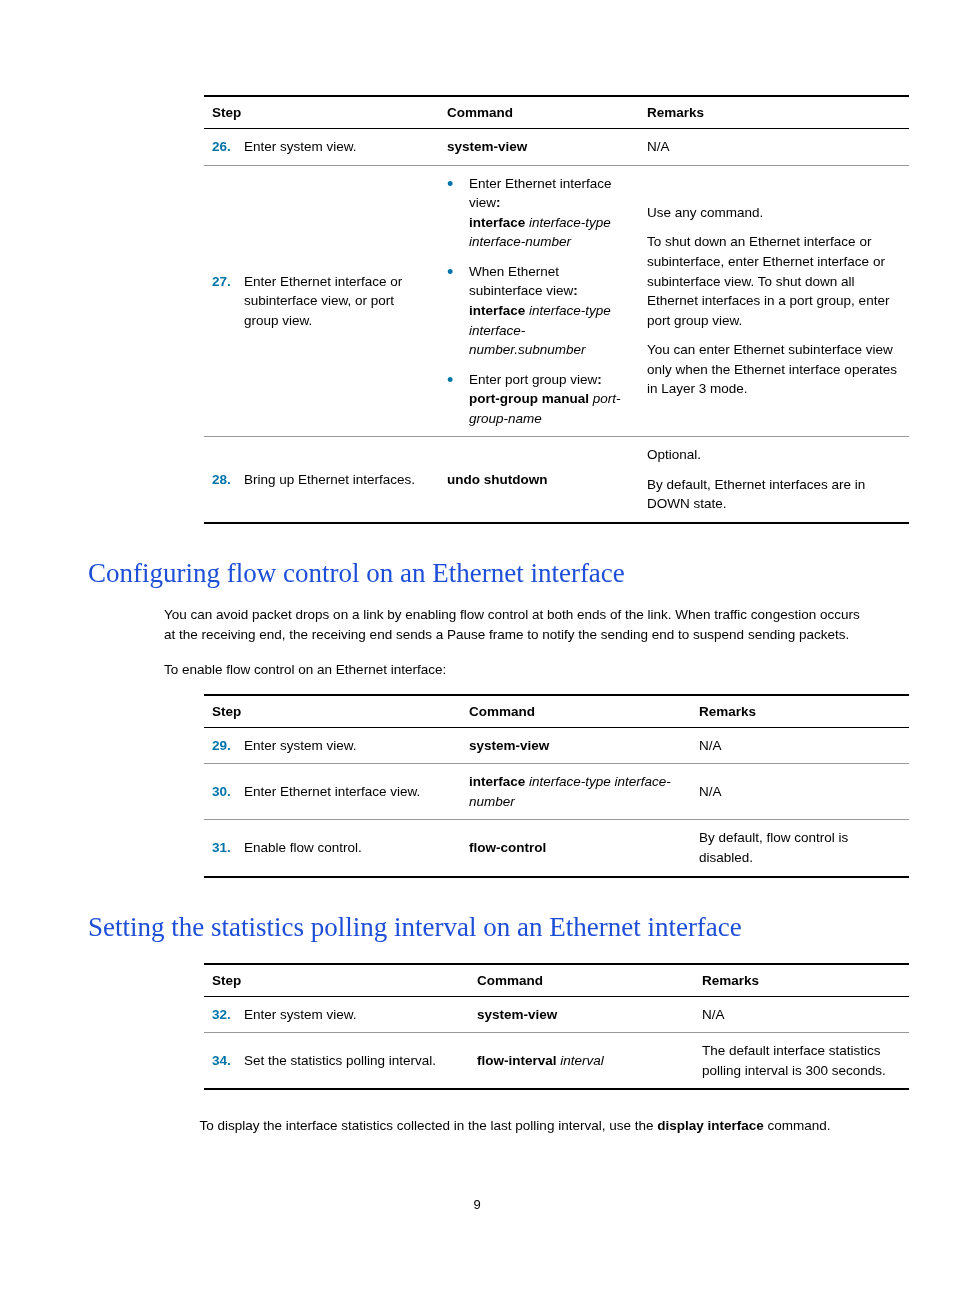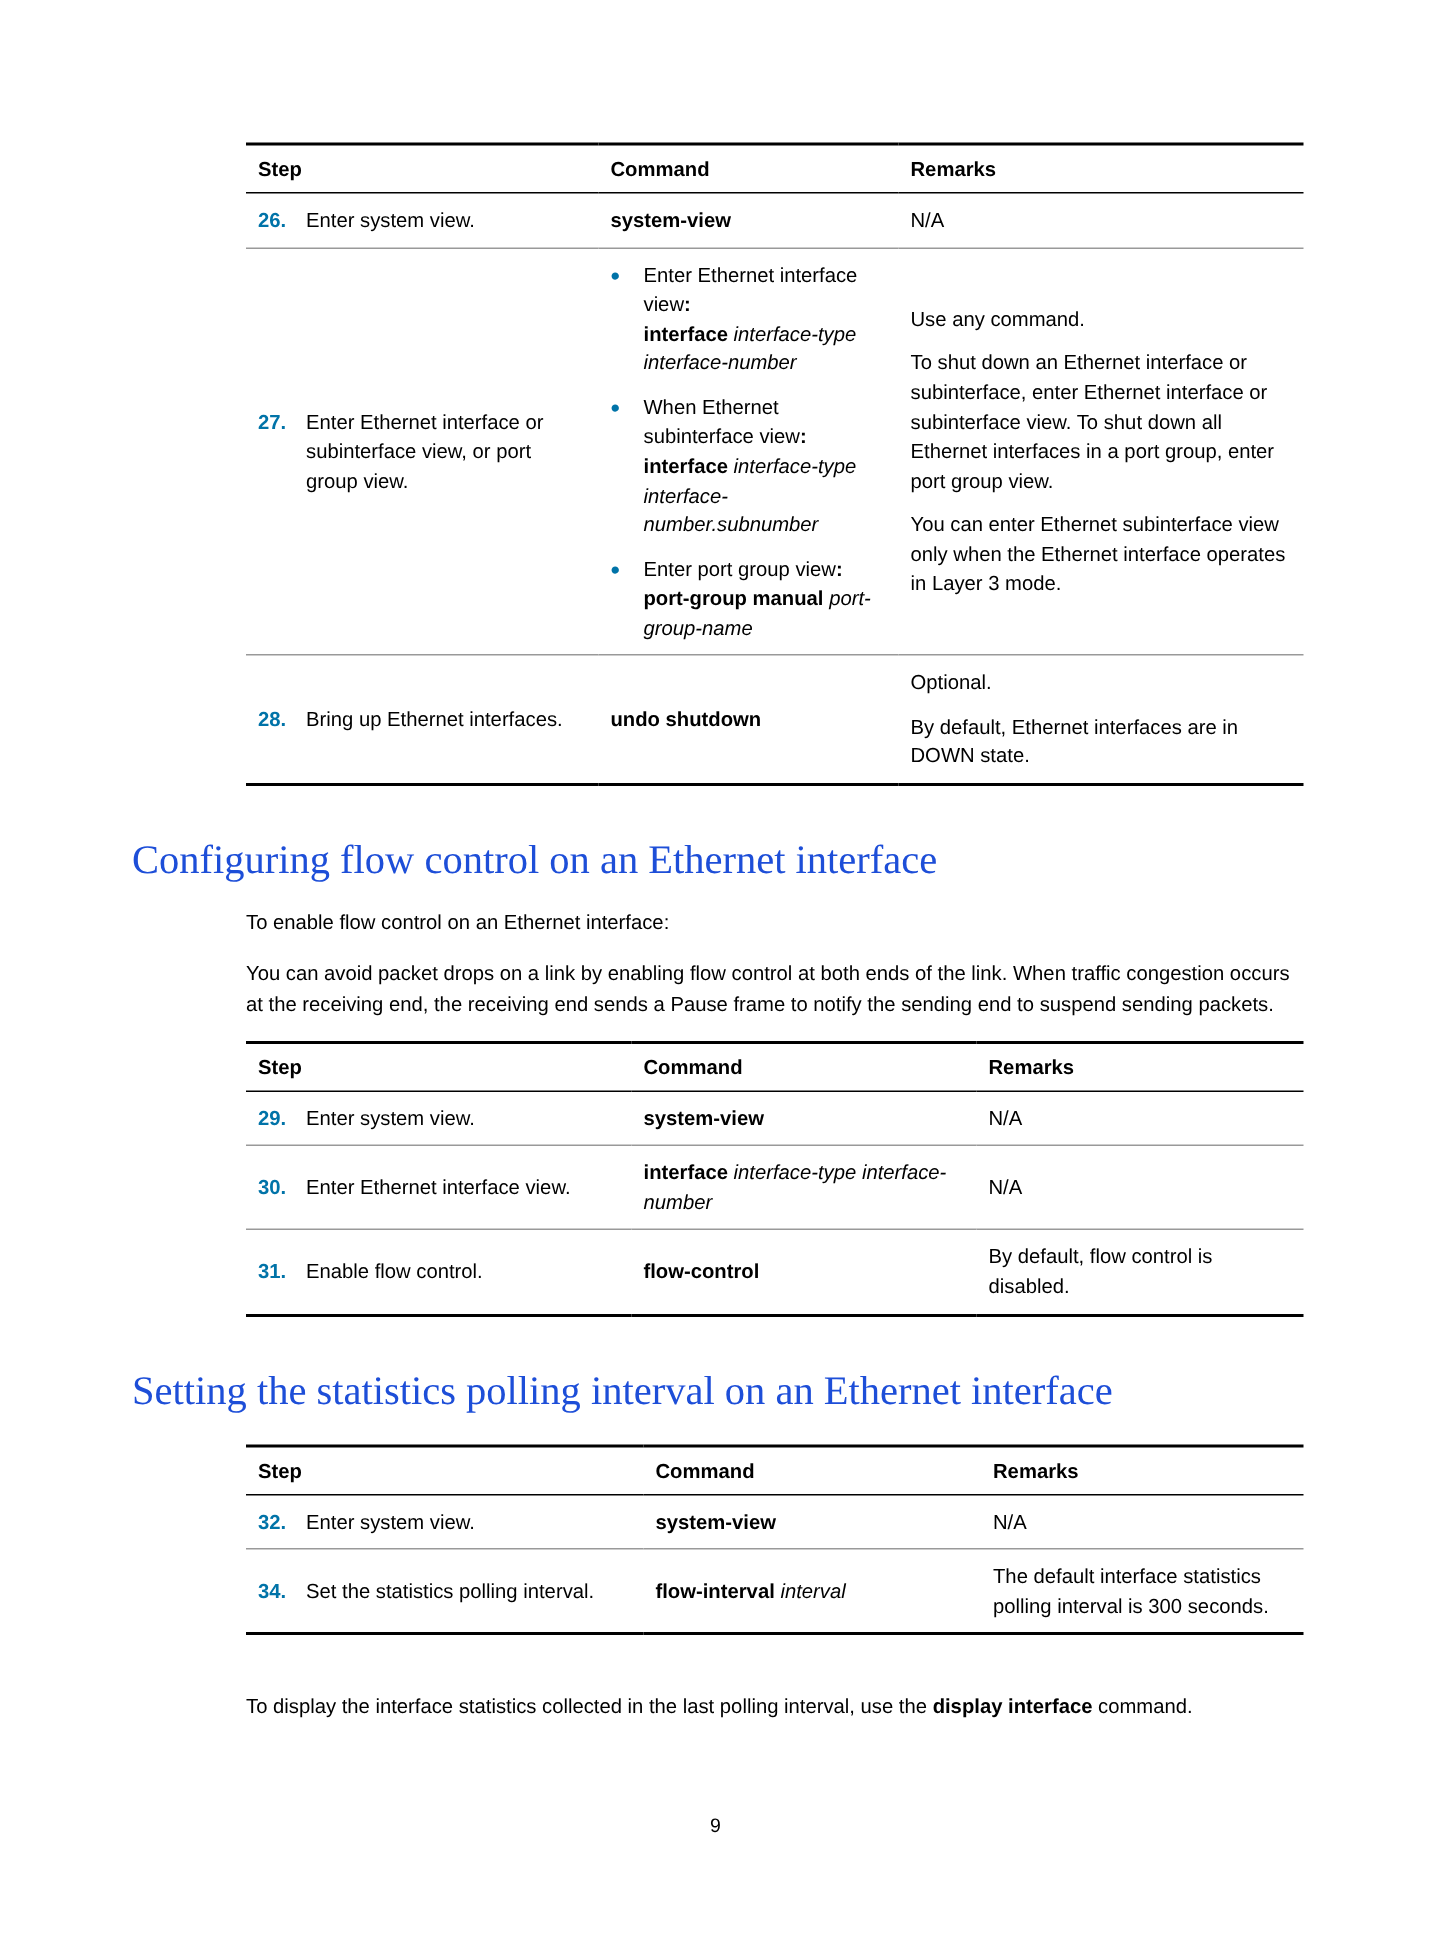--- a/index.html
+++ b/index.html
@@ -21,21 +21,21 @@
     font-size: 27px;
     margin: 34px 0 16px 0;
   }
   .para {
     margin: 0 0 14px 76px;
     line-height: 1.5;
   }
   table {
     border-collapse: collapse;
     width: 705px;
-    margin-left: 76px;
+    margin-left: 116px;
     margin-top: 8px;
   }
   thead tr { border-top: 2px solid #000; border-bottom: 1px solid #000; }
   tbody tr { border-bottom: 1px solid #999; }
   tbody tr:last-child { border-bottom: 2px solid #000; }
   th {
     text-align: left;
     font-weight: bold;
     padding: 8px 8px;
     vertical-align: top;
@@ -153,22 +153,22 @@
         <td><span class="bold">undo shutdown</span></td>
         <td class="remarks">
           <p>Optional.</p>
           <p>By default, Ethernet interfaces are in DOWN state.</p>
         </td>
       </tr>
     </tbody>
   </table>
 
   <h2>Configuring flow control on an Ethernet interface</h2>
+  <p class="para">You can avoid packet drops on a link by enabling flow control at both ends of the link. When traffic congestion occurs at the receiving end, the receiving end sends a Pause frame to notify the sending end to suspend sending packets.</p>
   <p class="para">To enable flow control on an Ethernet interface:</p>
-  <p class="para">You can avoid packet drops on a link by enabling flow control at both ends of the link. When traffic congestion occurs at the receiving end, the receiving end sends a Pause frame to notify the sending end to suspend sending packets.</p>
 
   <table>
     <colgroup>
         <col class="col-step2">
         <col class="col-cmd2">
         <col>
       </colgroup>
     <thead>
       <tr>
         <th>Step</th>
@@ -248,18 +248,18 @@
         </td>
         <td>
           <span class="bold">flow-interval</span>
           <span class="ital">interval</span>
         </td>
         <td>The default interface statistics polling interval is 300 seconds.</td>
       </tr>
     </tbody>
   </table>
 
-  <p class="para" style="margin-top:38px;">
+  <p class="para" style="margin-top:26px;text-align:center;">
     <span>To display the interface statistics collected in the last polling interval, use the </span><span class="bold">display interface</span><span> command.</span>
   </p>
 
   <div class="pagenum">9</div>
 </div>
 
 </body></html>

